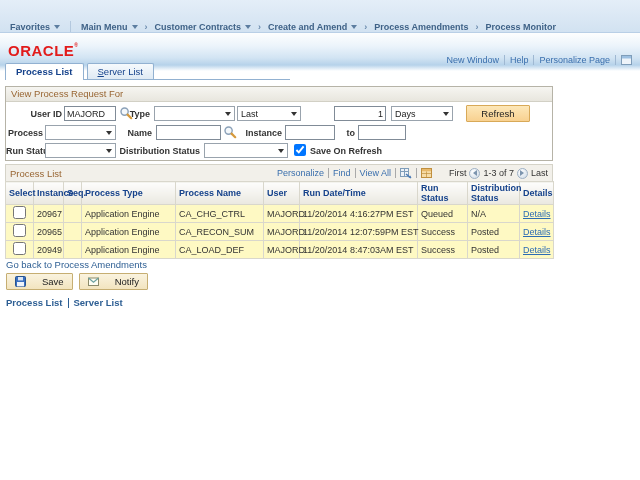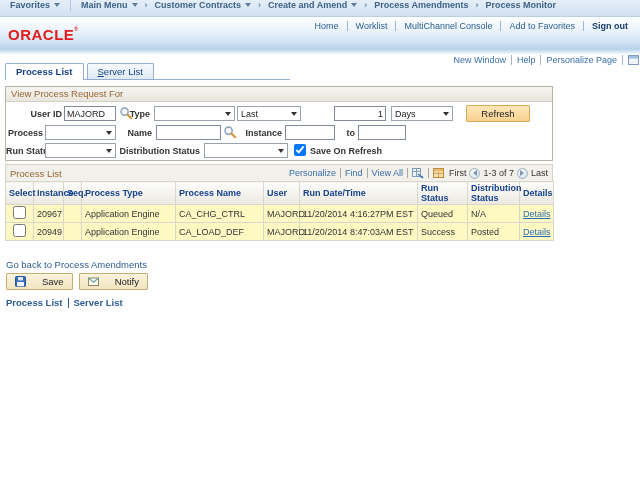--- a/index.html
+++ b/index.html
@@ -1,38 +1,38 @@
 <!DOCTYPE html>
 <html><head>
 <meta charset="utf-8">
 <style>
   *{box-sizing:border-box;margin:0;padding:0}
   html,body{width:640px;height:480px}
   body{font-family:"Liberation Sans",sans-serif;background:#fff;overflow:hidden}
   .page{position:relative;width:640px;height:480px;background:#fff}
 
   
-  .crumb-bar{height:17px;background:linear-gradient(#e4eef8,#d2e2f1);border-bottom:1px solid #b9cfe6;
-    display:flex;align-items:flex-start;padding:0 8px;font-size:9px;font-weight:bold;color:#3f6287}
+  .crumb-bar{height:33px;background:linear-gradient(#e4eef8,#d2e2f1);border-bottom:1px solid #b9cfe6;
+    display:flex;align-items:flex-end;padding:0 8px;font-size:9px;font-weight:bold;color:#3f6287}
   .crumb{display:flex;align-items:center;gap:4px;cursor:pointer;padding:0 2px}
   .caret{width:0;height:0;border:3px solid transparent;border-top:4px solid #5c7da0;margin-top:3px}
   .vline{width:1px;height:11px;background:#b3c8de;margin:0 8px}
   .crumb-gt{color:#6c8bad;font-weight:bold;padding:0 5px}
 
   
   .header{height:32px;background:linear-gradient(#fdfefe 0%,#ecf4fb 40%,#d2e4f3 78%,#b6d2ea 100%);position:relative}
   .hfade{height:6px;background:linear-gradient(#b6d2ea,#ffffff)}
   .logo{position:absolute;left:8px;top:9px;font-size:15px;font-weight:bold;color:#e21b1b;letter-spacing:.5px;cursor:default}
   .logo sup{font-size:5px;vertical-align:top}
   .util{position:absolute;top:4px;right:4px;display:flex;align-items:center;font-size:9px}
   .util .ulink{color:#2d5e93;padding:0 8px;border-right:1px solid #9fb8d2;cursor:pointer;white-space:nowrap}
   .util .ulink:last-child{border-right:none;font-weight:bold;color:#1a3e66}
 
   
-  .pagebar{position:absolute;top:55px;right:1px;display:flex;align-items:center;font-size:9px}
+  .pagebar{position:absolute;top:55px;right:8px;display:flex;align-items:center;font-size:9px}
   .plink{color:#3a6fad;padding:0 5px;border-right:1px solid #9fb8d2;cursor:pointer;white-space:nowrap}
   .pagebar .picon{margin-left:5px;cursor:pointer;display:inline-flex}
 
   
   .tabrow{position:absolute;top:62px;left:5px;display:flex;align-items:flex-end;width:285px;height:18px;border-bottom:1px solid #92b1d1}
   .tab{font-size:9.5px;padding:2px 10px;margin-right:3px;border:1px solid #92b1d1;border-bottom:none;
     border-radius:2px 2px 0 0;color:#15428b;cursor:pointer;white-space:nowrap}
   .tab.active{background:#fff;font-weight:bold;margin-bottom:-1px;padding-bottom:3px}
   .tab.inactive{background:linear-gradient(#f6fafd,#dfeaf4)}
   .tab.inactive .lbl{display:inline-block}
@@ -57,21 +57,21 @@
 
   
   .grid{position:absolute;top:164px;left:5px;width:548px}
   .gtitle{display:flex;align-items:center;height:17px;background:#f2f0ea;border:1px solid #d5d3c8;border-bottom:none;
     padding:0 4px;font-size:9.5px}
   .gtitle .t{color:#996633}
   .gtools{margin-left:auto;display:flex;align-items:center;font-size:9px}
   .glink{color:#3a6fad;cursor:pointer;padding:0 4px;white-space:nowrap}
   .gsep{width:1px;height:10px;background:#a9a9a9}
   .gicon{display:inline-flex;padding:0 4px;cursor:pointer}
-  .pager{display:flex;align-items:center;gap:3px;color:#333;white-space:nowrap}
+  .pager{display:flex;align-items:center;gap:3px;margin-left:12px;color:#333;white-space:nowrap}
   .pcirc{width:11px;height:11px;border-radius:50%;border:1px solid #9eb0c4;
     background:radial-gradient(circle at 35% 30%,#ffffff,#ccd9e6);display:flex;align-items:center;justify-content:center;cursor:pointer}
   .tri-l{width:0;height:0;border:3px solid transparent;border-right:4px solid #7c94ae;margin-left:-3px}
   .tri-r{width:0;height:0;border:3px solid transparent;border-left:4px solid #7c94ae;margin-right:-3px}
 
   table.ptable{width:548px;border-collapse:collapse;table-layout:fixed;font-size:9px}
   .ptable th,.ptable td{border:1px solid #d9d7cc;padding:1px 3px;text-align:left;white-space:nowrap}
   .ptable th{background:linear-gradient(#fdfdfc,#eae8e0);color:#15428b;font-weight:bold;vertical-align:middle;white-space:normal;line-height:10px;height:20px}
   .ptable td{height:16px;color:#333;background:#fef9c3}
   .ptable td.c{text-align:center}
@@ -116,27 +116,20 @@
     </div>
     <span class="crumb-gt">›</span>
     <div class="crumb">
       <span>Process Monitor</span>
     </div>
   </div>
 
   <div class="header">
     <div class="logo">
       <span>ORACLE</span><sup>®</sup>
-    </div>
-    <div class="util">
-      <span class="ulink">Home</span>
-      <span class="ulink">Worklist</span>
-      <span class="ulink">MultiChannel Console</span>
-      <span class="ulink">Add to Favorites</span>
-      <span class="ulink">Sign out</span>
     </div>
   </div>
   <div class="hfade"></div>
 
   <div class="pagebar">
     <span class="plink">New Window</span>
     <span class="plink">Help</span>
     <span class="plink">Personalize Page</span>
     <span class="picon">
       <svg width="11" height="10" viewBox="0 0 11 10">
@@ -275,20 +268,32 @@
           <td>Application Engine</td>
           <td>CA_CHG_CTRL</td>
           <td>MAJORD</td>
           <td>11/20/2014 4:16:27PM EST</td>
           <td>Queued</td>
           <td>N/A</td>
           <td><span class="dlink">Details</span></td>
         </tr>
         <tr>
           <td class="c"><input type="checkbox" class="rowchk" style=""></td>
+          <td>20965</td>
+          <td></td>
+          <td>Application Engine</td>
+          <td>CA_RECON_SUM</td>
+          <td>MAJORD</td>
+          <td>11/20/2014 12:07:59PM EST</td>
+          <td>Success</td>
+          <td>Posted</td>
+          <td><span class="dlink">Details</span></td>
+        </tr>
+        <tr>
+          <td class="c"><input type="checkbox" class="rowchk" style=""></td>
           <td>20949</td>
           <td></td>
           <td>Application Engine</td>
           <td>CA_LOAD_DEF</td>
           <td>MAJORD</td>
           <td>11/20/2014 8:47:03AM EST</td>
           <td>Success</td>
           <td>Posted</td>
           <td><span class="dlink">Details</span></td>
         </tr>

